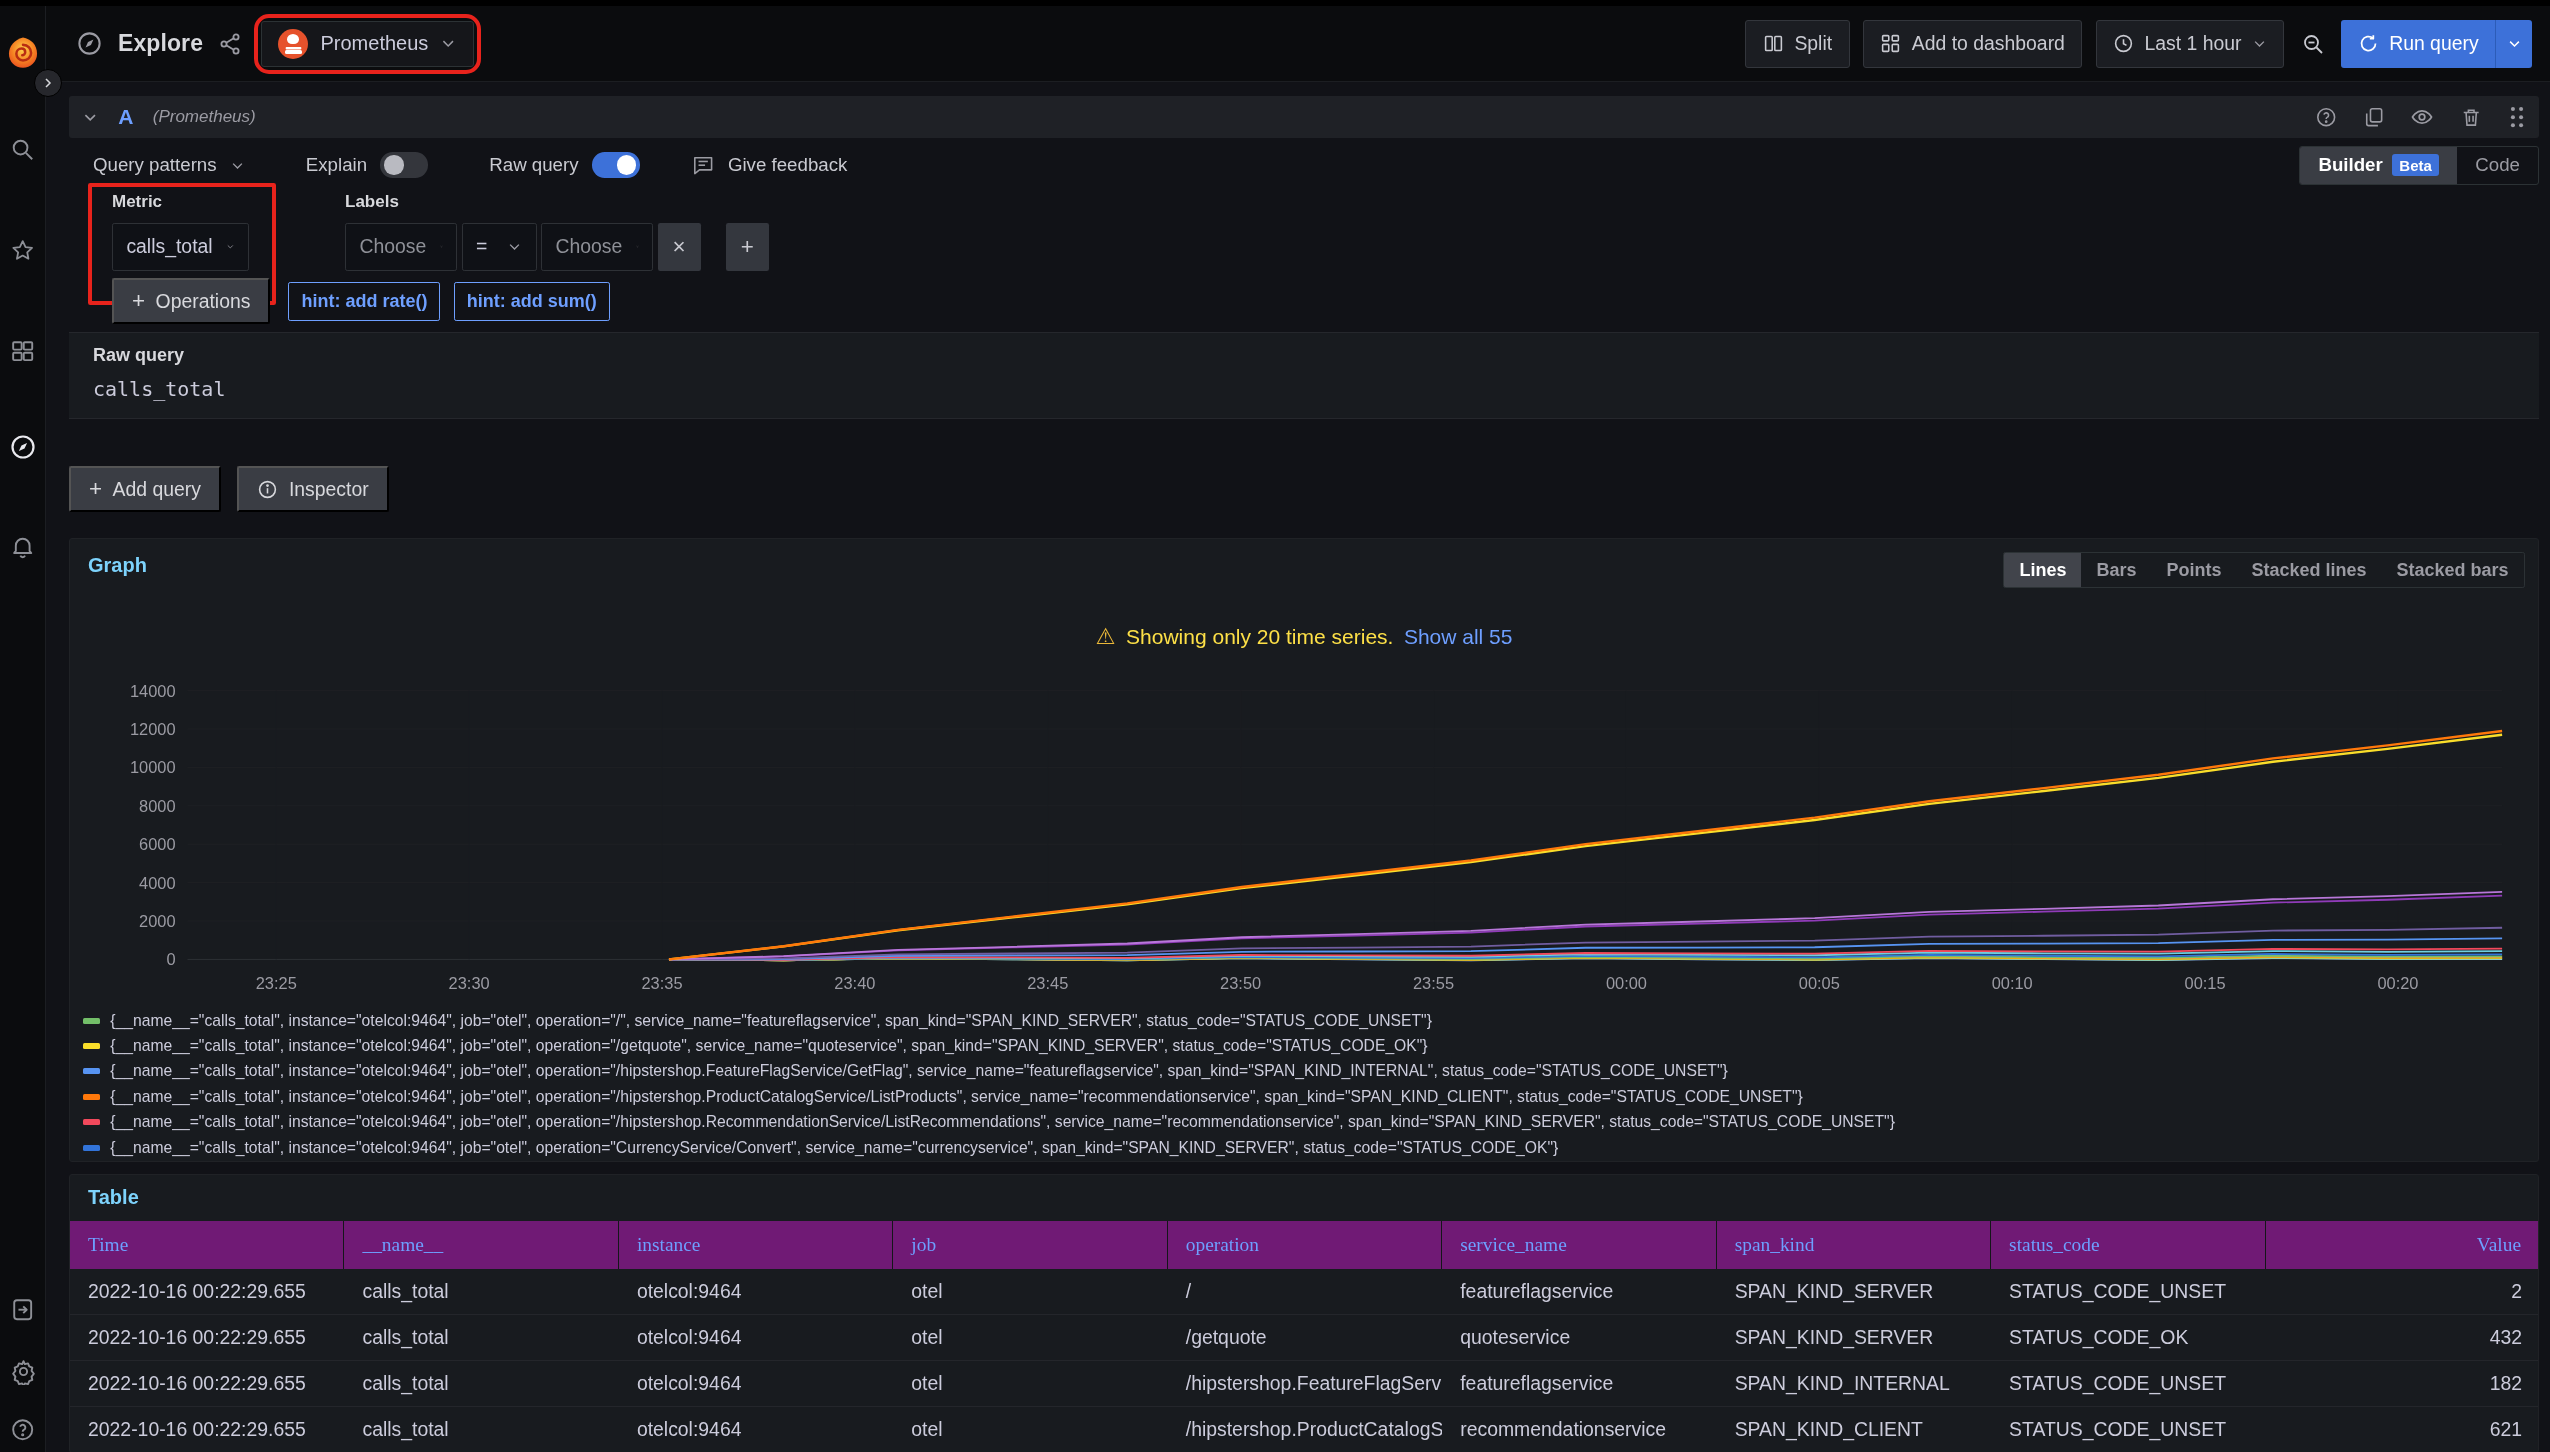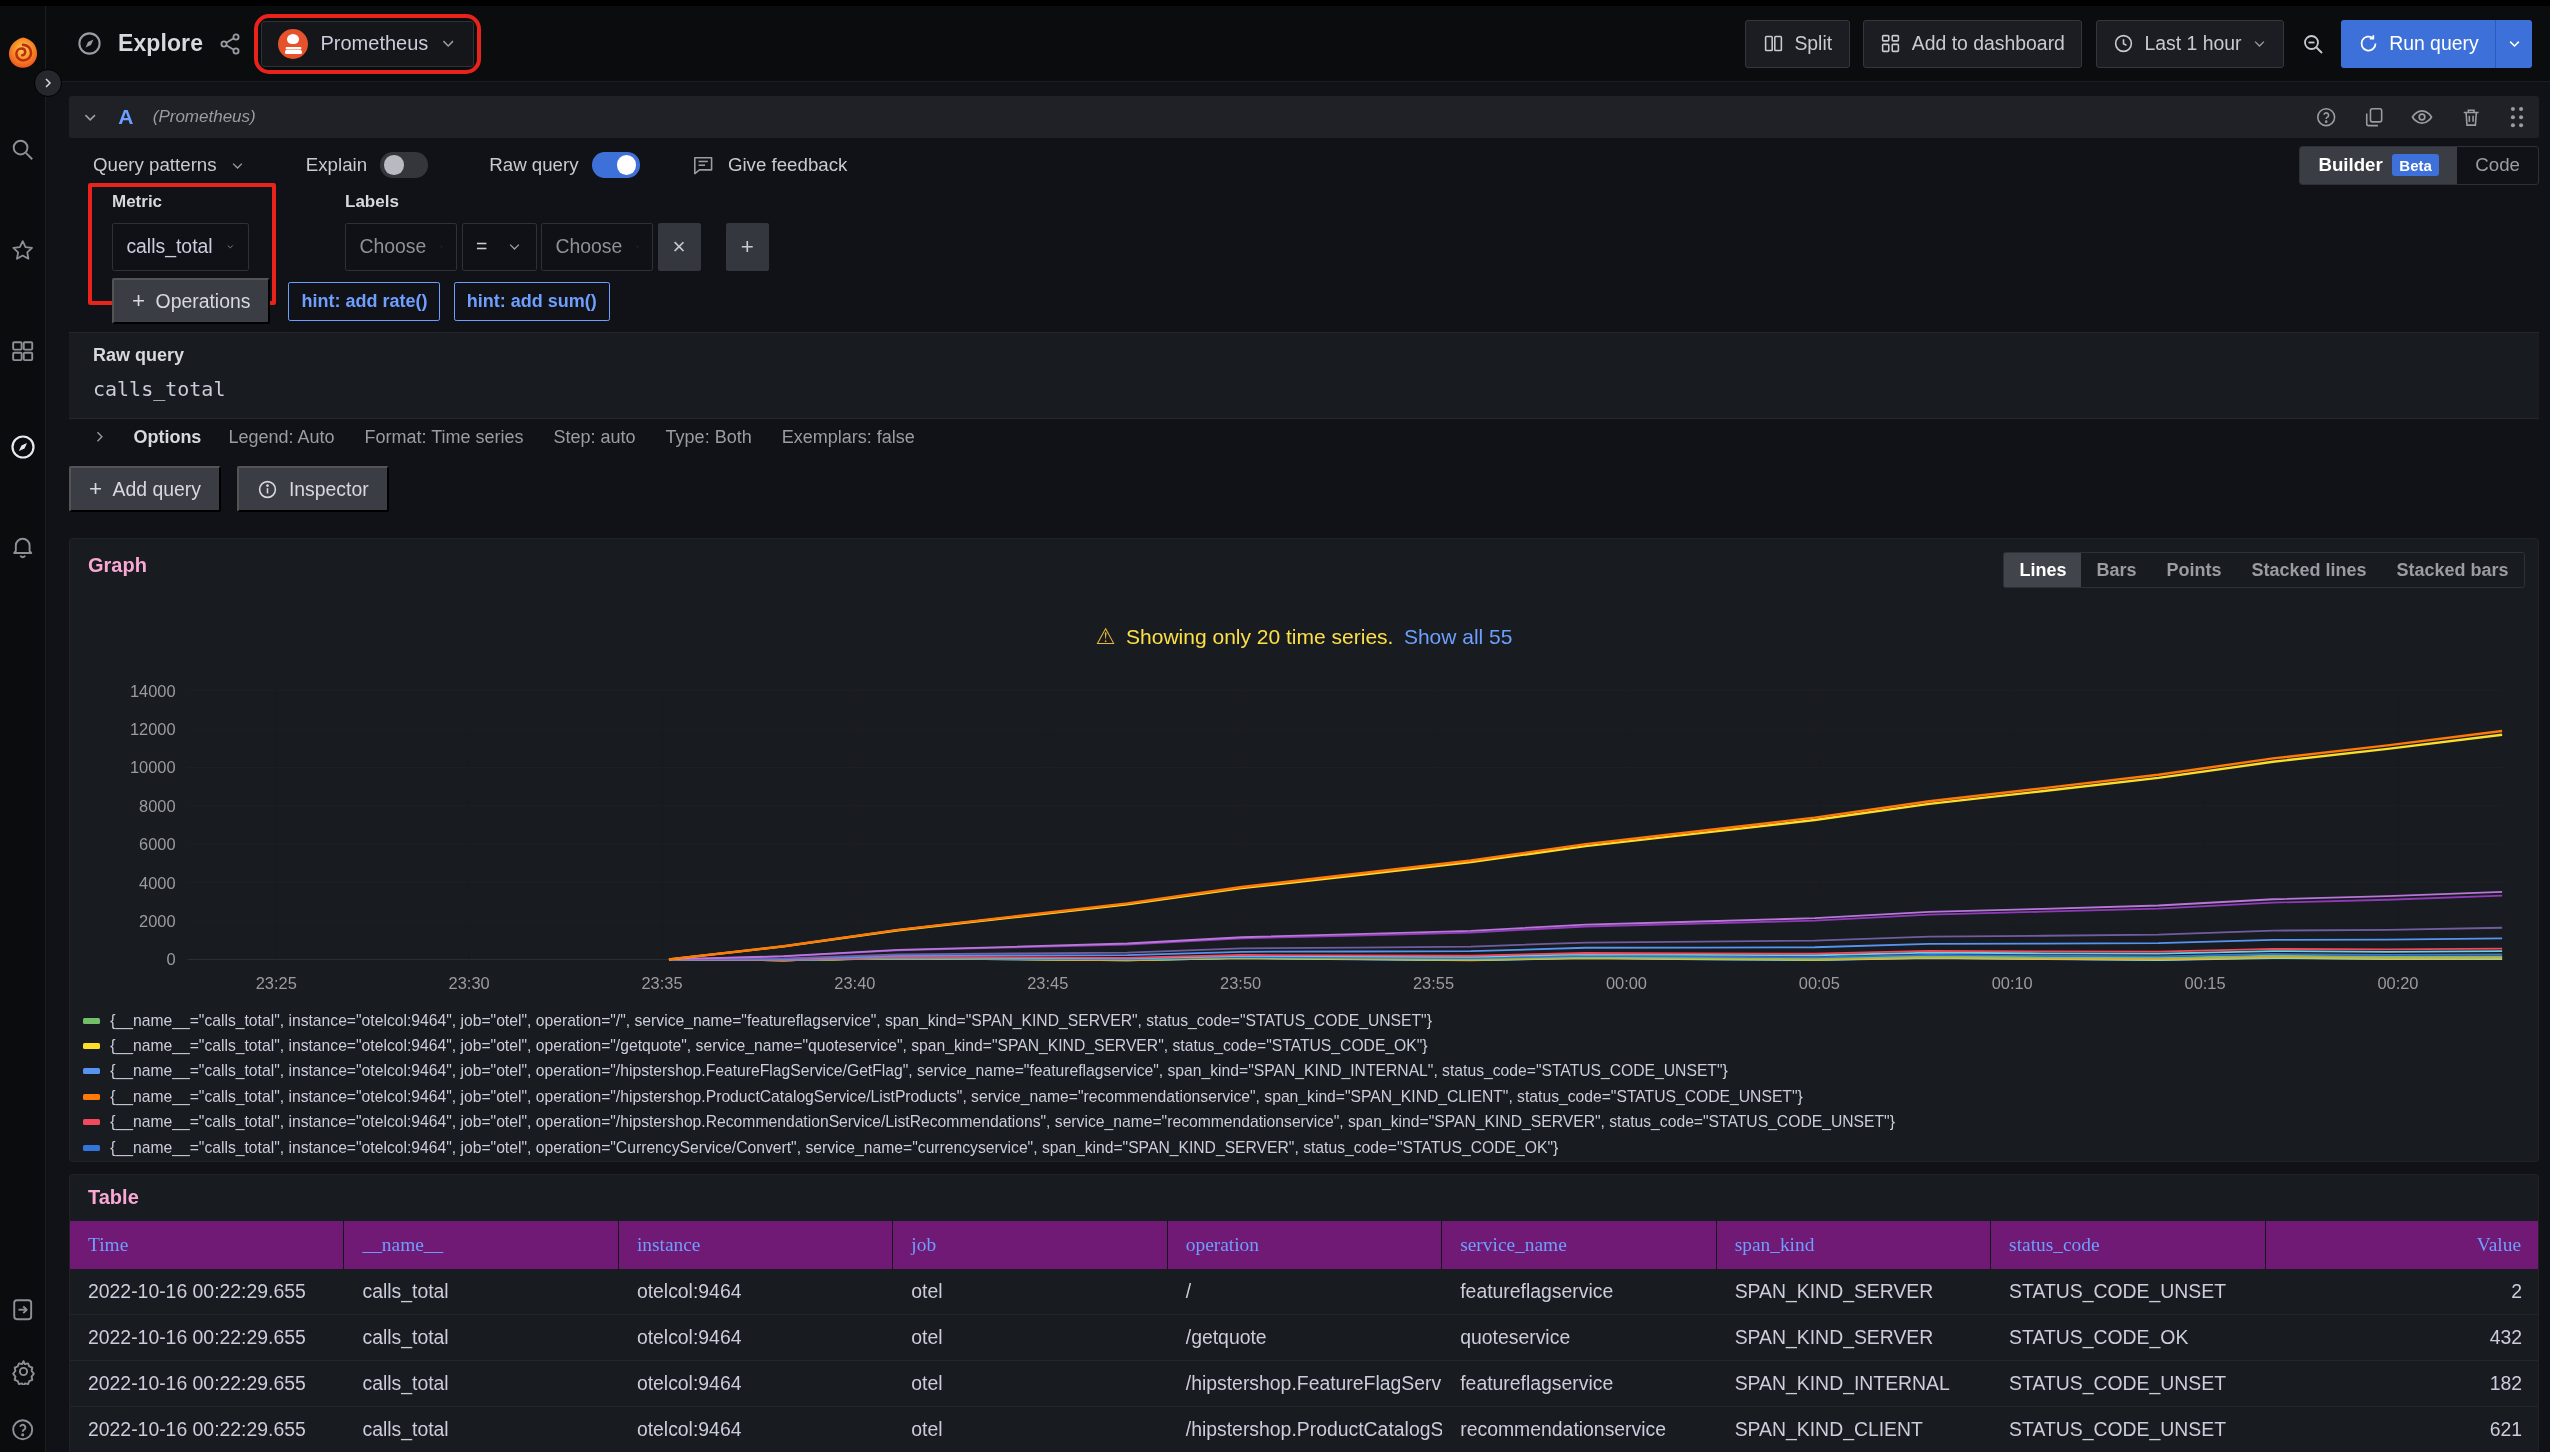--- a/index.html
+++ b/index.html
@@ -78,21 +78,21 @@
   .rawbox .val { margin-top:10.5px; color:#ccccdc; font-size:20px; font-family:"DejaVu Sans Mono","Liberation Mono",monospace; }
   .optrow { position:absolute; left:0; top:323px; width:2470px; height:36px; display:flex; align-items:center;
             gap:27px; padding-left:24px; color:#9b9ba3; font-size:18px; }
   .optrow .chev { font-size:16.4px; }
   .optrow .opt-title { color:#d8d9dd; font-weight:700; }
 
   .actions { position:absolute; left:69px; top:466px; display:flex; gap:16.4px; }
 
   
   .graph-panel { top:538px; height:624px; overflow:hidden; }
-  .panel-title { position:absolute; left:18px; top:15px; color:#f9a8d4; font-size:20px; font-weight:600; }
+  .panel-title { position:absolute; left:18px; top:15px; color:#7dd3fc; font-size:20px; font-weight:600; }
   .modes { position:absolute; right:13.4px; top:13.4px; display:flex; border:0.7px solid #2c3235; border-radius:2.2px;
            overflow:hidden; height:36px; }
   .modes .m { display:flex; align-items:center; padding:0 15px; color:#9b9ba3; font-size:18px; font-weight:600; cursor:pointer; }
   .modes .m.active { background:#41444b; color:#fff; }
   .warnrow { position:absolute; left:0; top:84px; width:100%; display:flex; justify-content:center;
              align-items:center; gap:10.5px; font-size:21px; }
   .warnrow .wtxt { color:#fde047; }
   .warnrow .wlink { color:#6e9fff; cursor:pointer; }
   .warn-icon { color:#eab839; font-size:22.4px; }
   .legend { position:absolute; left:13.4px; top:469px; width:2441px; height:155px; overflow:hidden; }
@@ -398,33 +398,20 @@
           <button class="hint-btn">hint: add rate()</button>
           <button class="hint-btn">hint: add sum()</button>
         </span>
     </div>
 
     <div class="rawbox">
       <div class="lbl">Raw query</div>
       <div class="val">calls_total</div>
     </div>
 
-    <div class="optrow">
-      <svg class="chev" width="13.4" height="13.4" viewBox="0 0 24 24" fill="none" stroke="#9b9ba3" stroke-width="2.4">
-          <path d="M8 4l8 8-8 8"></path>
-        </svg>
-      <span class="opt-title">Options</span>
-      <span id="optitems" style="display:flex; gap:30px;">
-          <span>Legend: Auto</span>
-          <span>Format: Time series</span>
-          <span>Step: auto</span>
-          <span>Type: Both</span>
-          <span>Exemplars: false</span>
-        </span>
-    </div>
   </section>
 
   <div class="actions">
     <button class="gray-btn">
       <span style="font-size:22.4px; font-weight:400;">+</span>
       <span>Add query</span>
     </button>
     <button class="gray-btn">
       <svg width="21" height="21" viewBox="0 0 24 24" fill="none" stroke="currentColor" stroke-width="1.8">
           <circle cx="12" cy="12" r="9"></circle>

